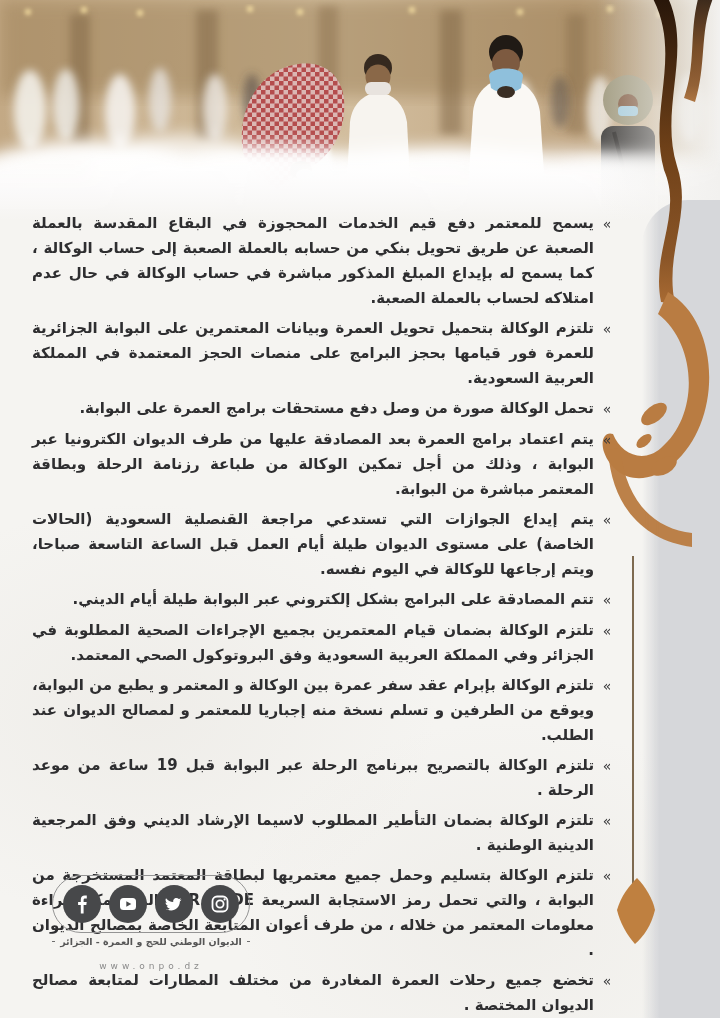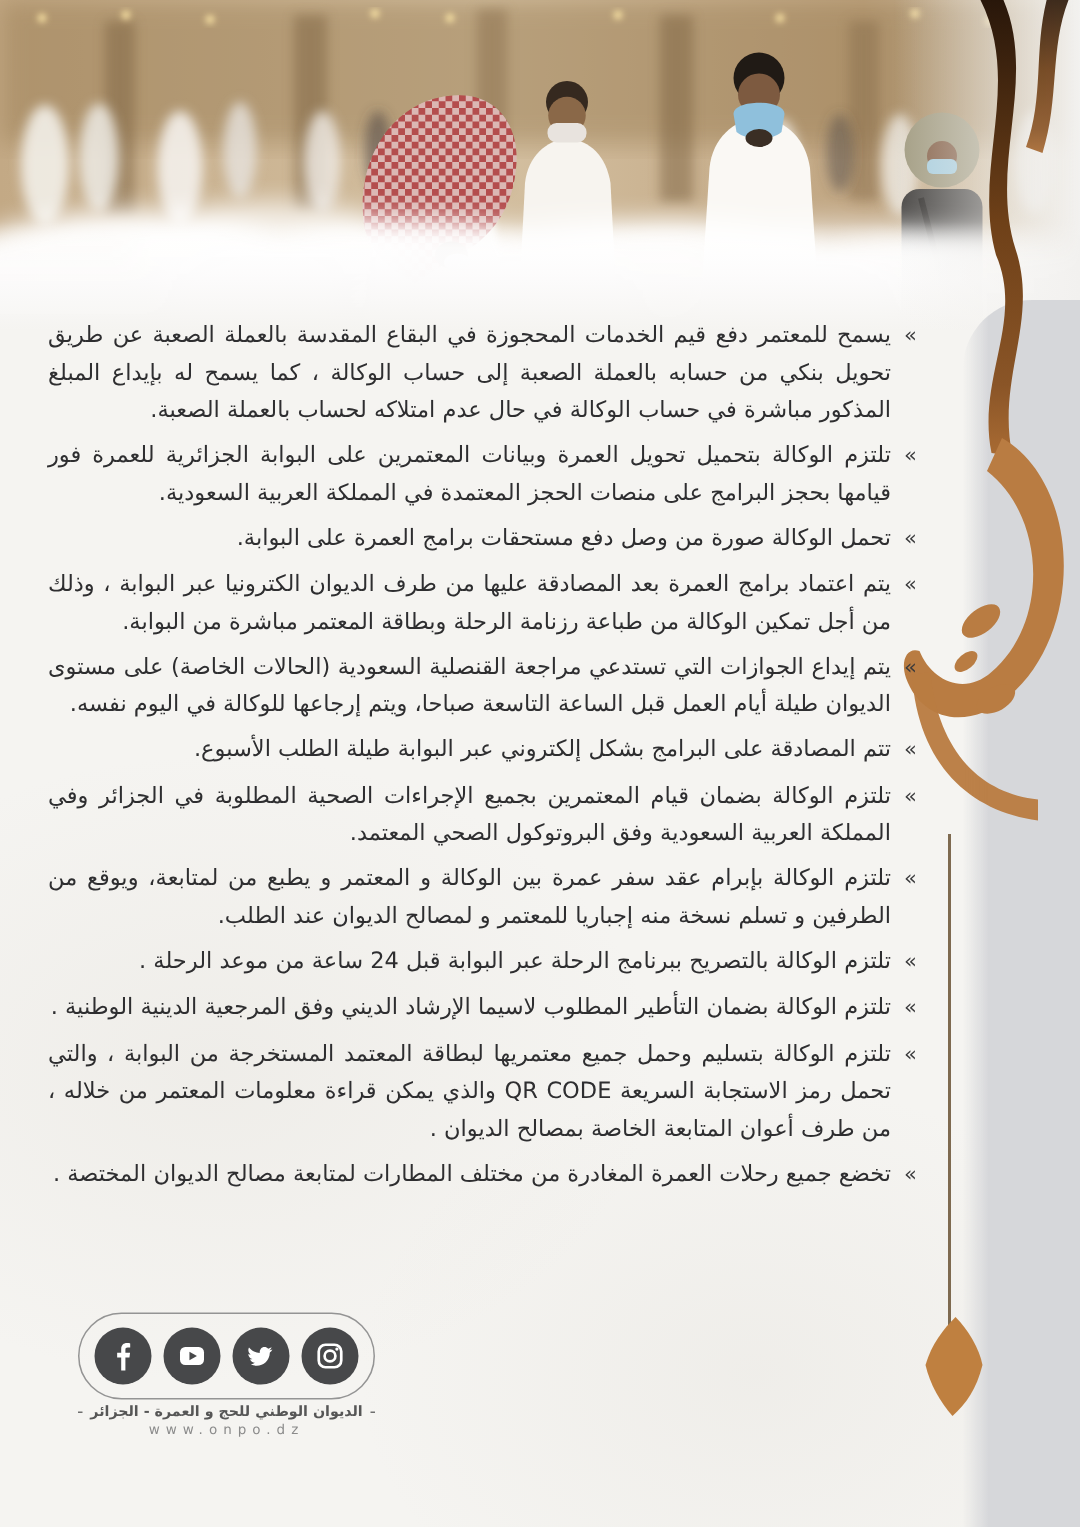--- a/index.html
+++ b/index.html
@@ -44,21 +44,21 @@
     font-size:15px;line-height:25px;
   }
   .terms li{display:flex;margin:0 0 5px 0;}
   .mk{
     flex:0 0 26px;
     direction:ltr;unicode-bidi:bidi-override;
     text-align:center;
     color:#3a3a3c;font-size:14px;
     padding-top:1px;
   }
-  .tx{margin:0;flex:1;text-align:justify;}
+  .tx{margin:0;flex:1;text-align:justify;font-weight:bold;}
 
   
   .footer{position:absolute;left:52px;top:875px;width:198px;z-index:4;}
   .pill{
     height:56px;border:1.5px solid #949494;border-radius:30px;
     display:flex;align-items:center;justify-content:center;gap:8px;
   }
   .soc{
     width:38px;height:38px;border-radius:50%;
     background:#47484a;
@@ -66,21 +66,21 @@
   }
   .soc svg{display:block;}
   .org-line{
     margin-top:3px;
     display:flex;align-items:center;justify-content:center;gap:5px;
     direction:rtl;
   }
   .org-line .dash{width:13px;height:1px;background:#6f6f6f;}
   .org-name{font-size:9.5px;font-weight:bold;color:#565656;white-space:nowrap;}
   .site{
-    text-align:center;margin-top:2px;
+    text-align:center;margin-top:14px;
     font-size:9px;letter-spacing:4px;color:#8b8b8b;
     direction:ltr;
   }
 </style>
 </head>
 <body>
 
 <div class="page">
 
   <div class="hero">
@@ -241,33 +241,33 @@
     <li>
         <span class="mk">«</span>
         <p class="tx">يتم اعتماد برامج العمرة بعد المصادقة عليها من طرف الديوان الكترونيا عبر البوابة ، وذلك من أجل تمكين الوكالة من طباعة رزنامة الرحلة وبطاقة المعتمر مباشرة من البوابة.</p>
       </li>
     <li>
         <span class="mk">«</span>
         <p class="tx">يتم إيداع الجوازات التي تستدعي مراجعة القنصلية السعودية (الحالات الخاصة) على مستوى الديوان طيلة أيام العمل قبل الساعة التاسعة صباحا، ويتم إرجاعها للوكالة في اليوم نفسه.</p>
       </li>
     <li>
         <span class="mk">«</span>
-        <p class="tx">تتم المصادقة على البرامج بشكل إلكتروني عبر البوابة طيلة الطلب الأسبوع.</p>
+        <p class="tx">تتم المصادقة على البرامج بشكل إلكتروني عبر البوابة طيلة أيام الديني.</p>
       </li>
     <li>
         <span class="mk">«</span>
         <p class="tx">تلتزم الوكالة بضمان قيام المعتمرين بجميع الإجراءات الصحية المطلوبة في الجزائر وفي المملكة العربية السعودية وفق البروتوكول الصحي المعتمد.</p>
       </li>
     <li>
         <span class="mk">«</span>
-        <p class="tx">تلتزم الوكالة بإبرام عقد سفر عمرة بين الوكالة و المعتمر و يطبع من لمتابعة، ويوقع من الطرفين و تسلم نسخة منه إجباريا للمعتمر و لمصالح الديوان عند الطلب.</p>
-      </li>
-    <li>
-        <span class="mk">«</span>
-        <p class="tx">تلتزم الوكالة بالتصريح ببرنامج الرحلة عبر البوابة قبل 24 ساعة من موعد الرحلة .</p>
+        <p class="tx">تلتزم الوكالة بإبرام عقد سفر عمرة بين الوكالة و المعتمر و يطبع من البوابة، ويوقع من الطرفين و تسلم نسخة منه إجباريا للمعتمر و لمصالح الديوان عند الطلب.</p>
+      </li>
+    <li>
+        <span class="mk">«</span>
+        <p class="tx">تلتزم الوكالة بالتصريح ببرنامج الرحلة عبر البوابة قبل 19 ساعة من موعد الرحلة .</p>
       </li>
     <li>
         <span class="mk">«</span>
         <p class="tx">تلتزم الوكالة بضمان التأطير المطلوب لاسيما الإرشاد الديني وفق المرجعية الدينية الوطنية .</p>
       </li>
     <li>
         <span class="mk">«</span>
         <p class="tx">تلتزم الوكالة بتسليم وحمل جميع معتمريها لبطاقة المعتمد المستخرجة من البوابة ، والتي تحمل رمز الاستجابة السريعة QR CODE والذي يمكن قراءة معلومات المعتمر من خلاله ، من طرف أعوان المتابعة الخاصة بمصالح الديوان .</p>
       </li>
     <li>

